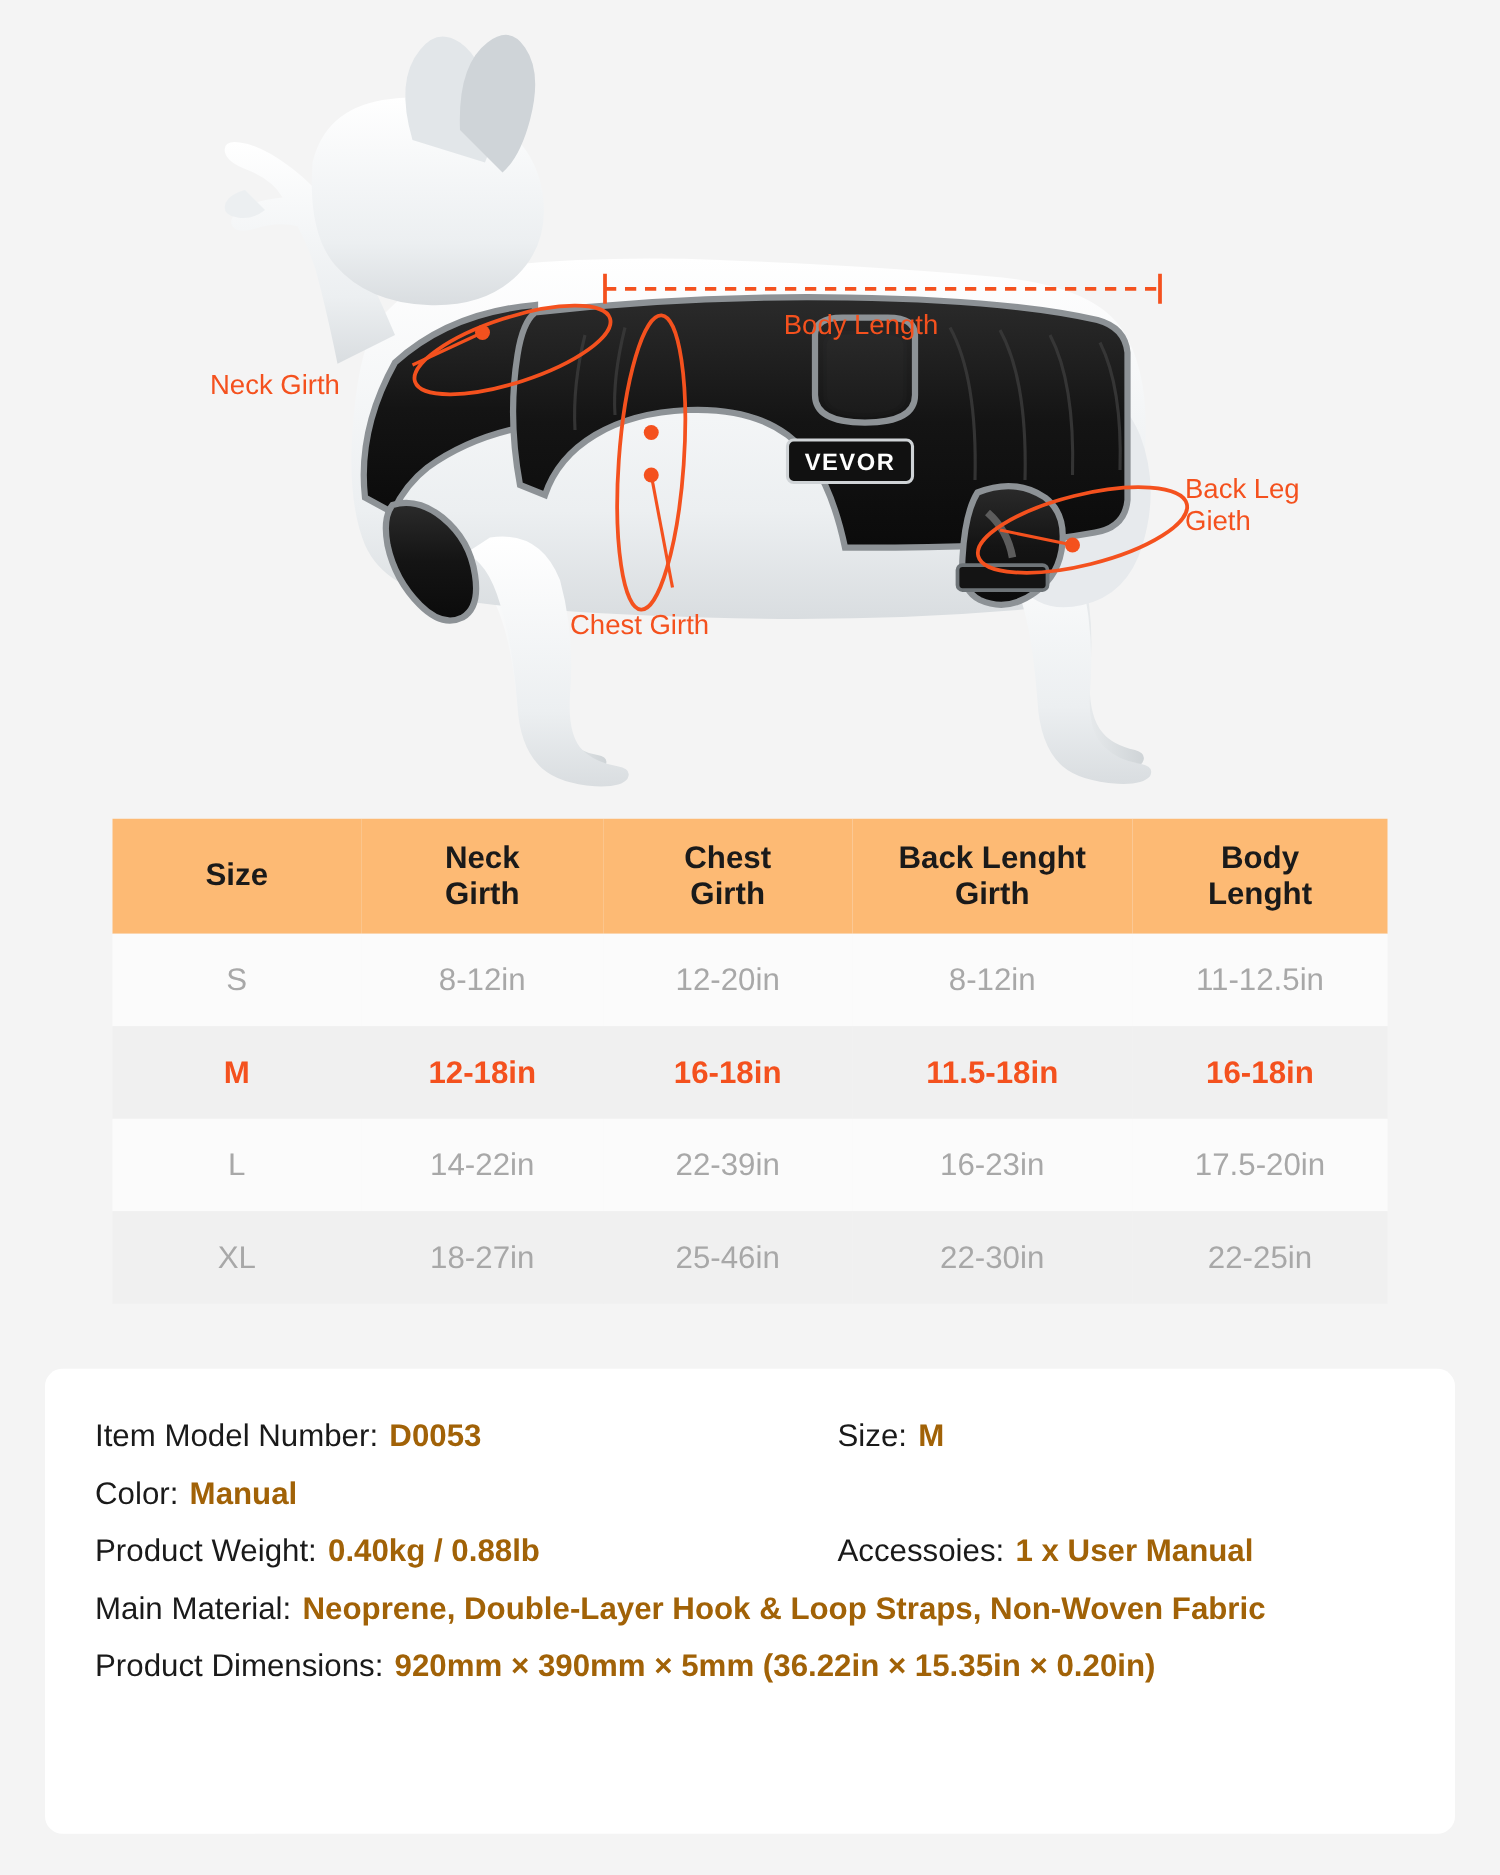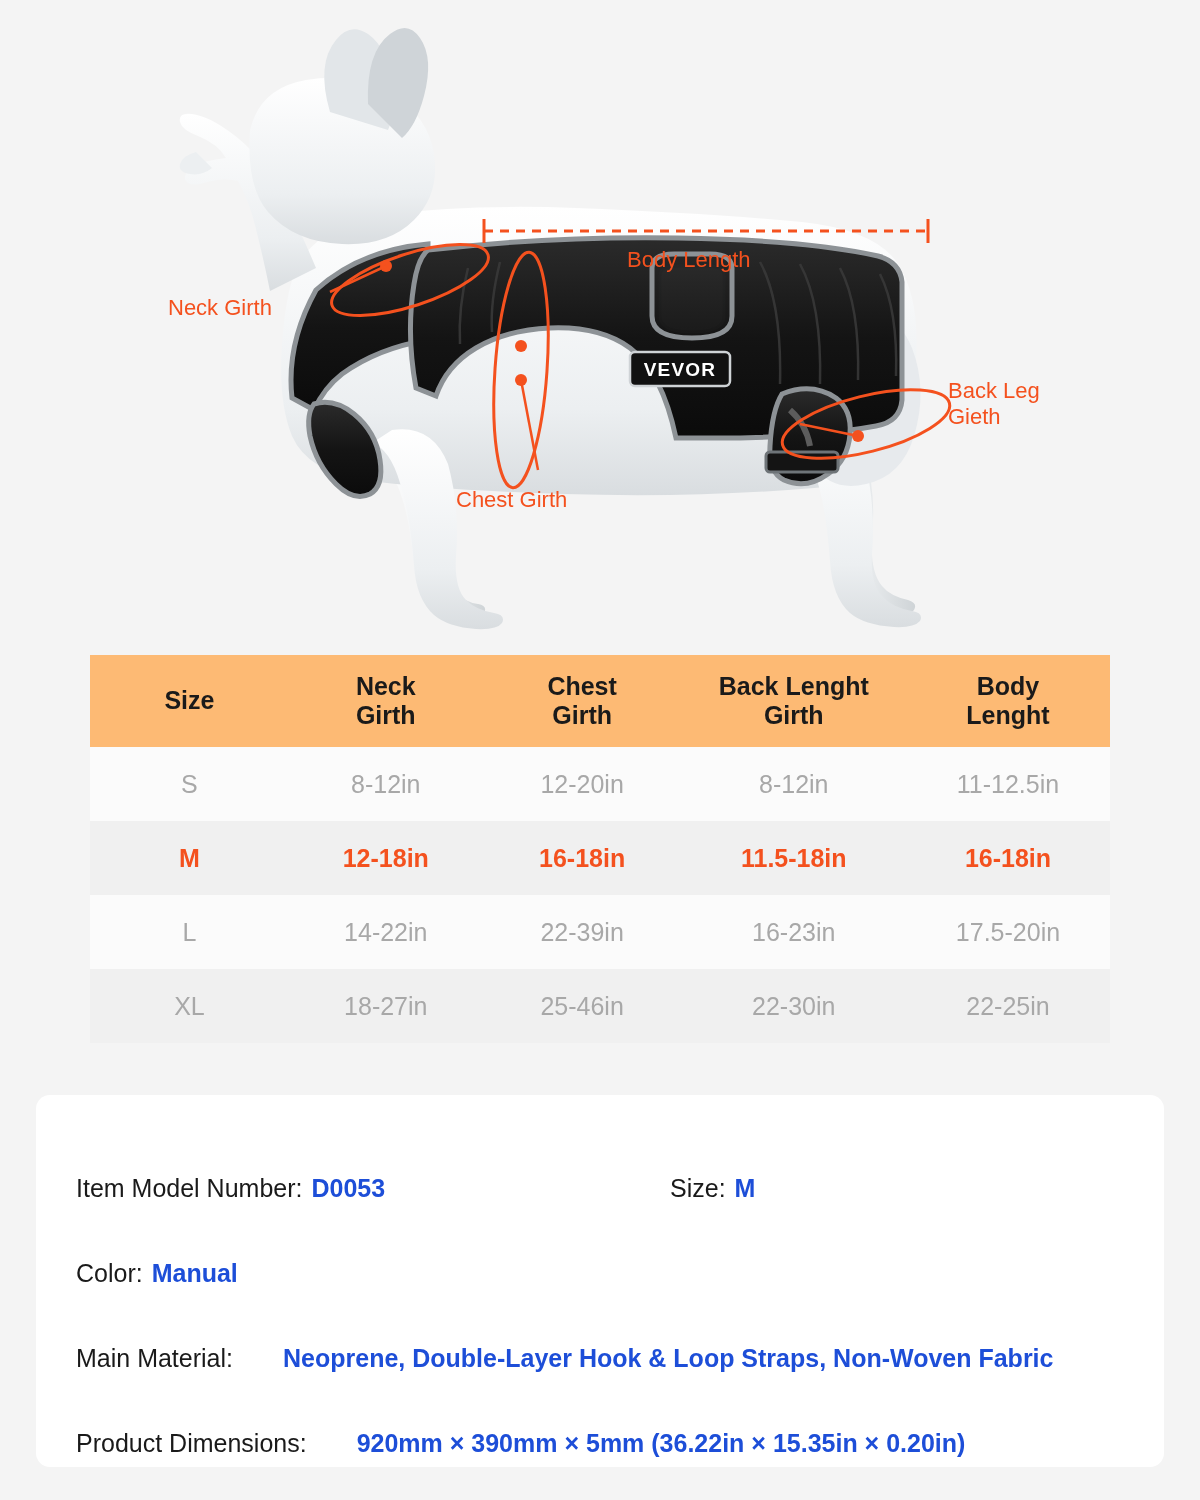--- a/index.html
+++ b/index.html
@@ -98,30 +98,29 @@
   }
   .spec-cell {
     display: flex;
     align-items: baseline;
   }
   .spec-cell.left { width: 594px; }
   .spec-label {
     color: #1a1a1a;
     font-size: 25px;
     white-space: nowrap;
-    margin-top: 39px;
   }
   .spec-value {
-    color: #1d4ed8;
+    color: #a16207;
     font-size: 25px;
     font-weight: 700;
     white-space: nowrap;
     margin-left: 9px;
   }
-  .spec-row.full .spec-cell { width: auto; gap: 41px; }
+  .spec-row.full .spec-cell { width: auto; }
 </style>
 </head>
 <body>
 
 <div class="page">
 
   <div class="hero">
     <svg width="1200" height="640" viewBox="0 0 1200 640" xmlns="http://www.w3.org/2000/svg">
       <defs>
         <linearGradient id="bodyGrad" x1="0" y1="0" x2="0" y2="1">
@@ -325,20 +324,30 @@
         </div>
       </div>
 
       <div class="spec-row">
         <div class="spec-cell">
           <span class="spec-label">Color:</span>
           <span class="spec-value">Manual</span>
         </div>
       </div>
 
+      <div class="spec-row">
+        <div class="spec-cell left">
+          <span class="spec-label">Product Weight:</span>
+          <span class="spec-value">0.40kg / 0.88lb</span>
+        </div>
+        <div class="spec-cell">
+          <span class="spec-label">Accessoies:</span>
+          <span class="spec-value">1 x User Manual</span>
+        </div>
+      </div>
 
       <div class="spec-row full">
         <div class="spec-cell">
           <span class="spec-label">Main Material:</span>
           <span class="spec-value">Neoprene, Double-Layer Hook &amp; Loop Straps, Non-Woven Fabric</span>
         </div>
       </div>
 
       <div class="spec-row full">
         <div class="spec-cell">

